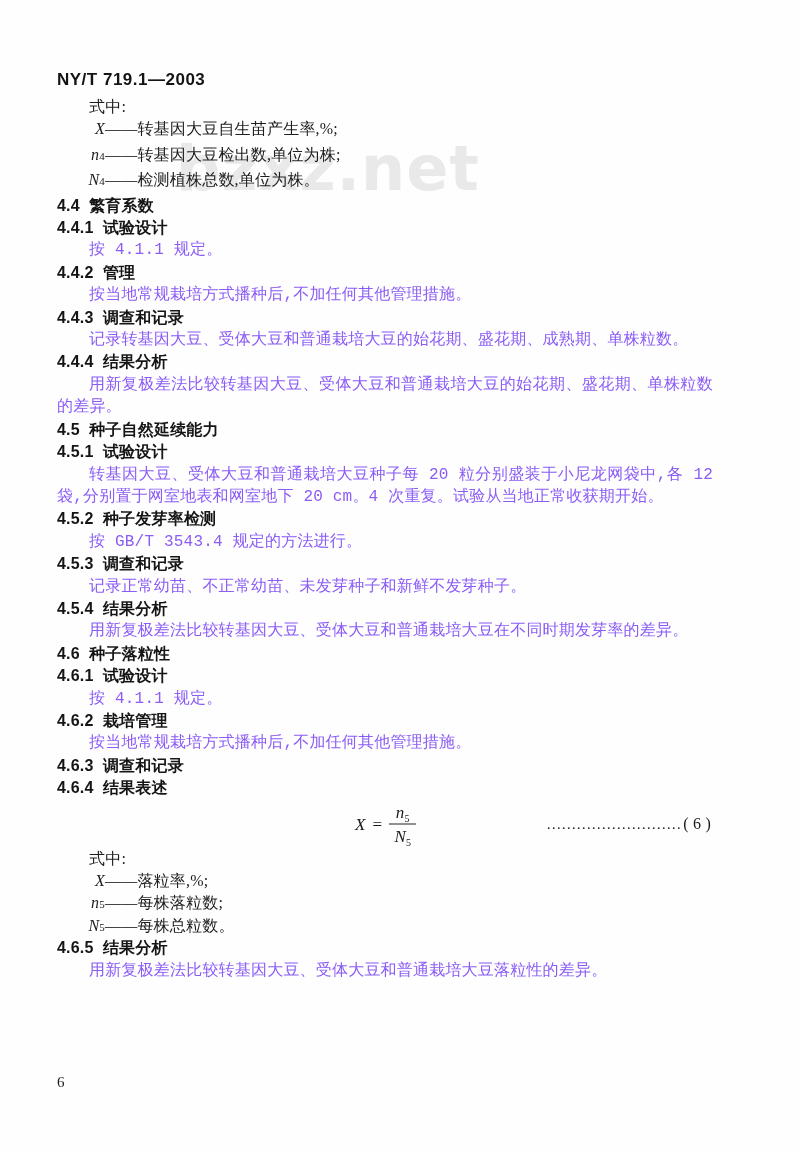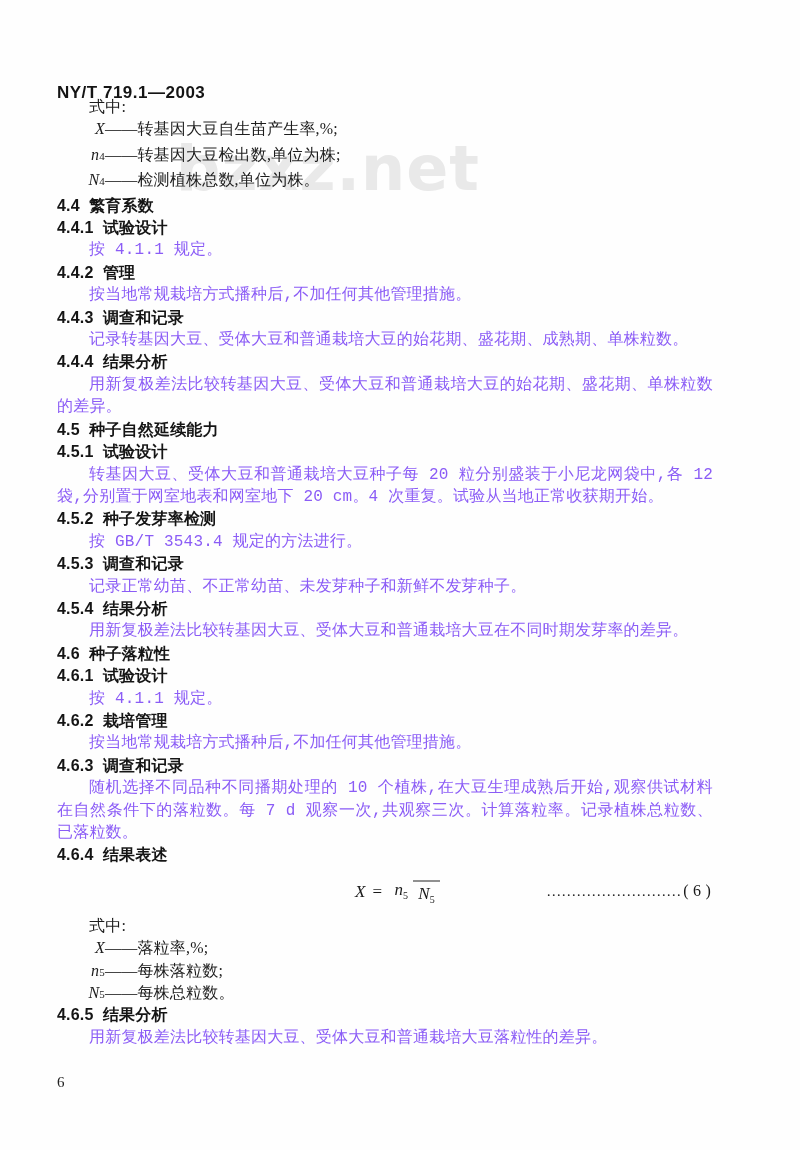--- a/index.html
+++ b/index.html
@@ -23,21 +23,21 @@
     line-height: 1;
     color: #e9e9e9;
     letter-spacing: 1px;
     z-index: 0;
     user-select: none;
     white-space: nowrap;
   }
   .std-code {
     position: absolute;
     left: 57px;
-    top: 83px;
+    top: 70px;
     z-index: 2;
     font-family: "Liberation Sans", "DejaVu Sans", sans-serif;
     font-weight: bold;
     font-size: 17px;
     letter-spacing: 0.5px;
     color: #141414;
     white-space: pre;
   }
   .content {
     position: absolute;
@@ -93,21 +93,21 @@
     top: 50%;
     transform: translateY(-50%);
     display: inline-flex;
     align-items: center;
     font-style: italic;
     font-size: 17px;
     line-height: 1;
     color: #1a1a1a;
   }
   .fx .eqsign { margin: 0 7px; font-style: normal; }
-  .frac { display: inline-flex; flex-direction: row; align-items: center; line-height: 1; }
+  .frac { display: inline-flex; flex-direction: column; align-items: center; line-height: 1; }
   .frac .num { padding: 0 5px 3px; }
   .frac .den { border-top: 1.2px solid #222; padding: 3px 5px 0; }
   .frac sub { font-size: 10px; font-style: normal; line-height: 0; }
   .eq-leader {
     position: absolute;
     right: 2px;
     top: 50%;
     transform: translateY(-50%);
     display: inline-flex;
     align-items: baseline;
@@ -180,21 +180,20 @@
     <p class="p">记录正常幼苗、不正常幼苗、未发芽种子和新鲜不发芽种子。</p>
     <p class="h3">4.5.4  结果分析</p>
     <p class="p">用新复极差法比较转基因大豆、受体大豆和普通栽培大豆在不同时期发芽率的差异。</p>
 
     <p class="h2">4.6  种子落粒性</p>
     <p class="h3">4.6.1  试验设计</p>
     <p class="p">按 4.1.1 规定。</p>
     <p class="h3">4.6.2  栽培管理</p>
     <p class="p">按当地常规栽培方式播种后,不加任何其他管理措施。</p>
     <p class="h3">4.6.3  调查和记录</p>
-    <p class="p">随机选择不同品种不同播期处理的 10 个植株,在大豆生理成熟后开始,观察供试材料在自然条件下的落粒数。每 7 d 观察一次,共观察三次。计算落粒率。记录植株总粒数、已落粒数。</p>
     <p class="h3">4.6.4  结果表述</p>
 
     <div class="formula-row">
       <span class="fx">
         <i>X</i>
           <span class="eqsign">=</span>
           <span class="frac">
             <span class="num"><i>n</i><sub>5</sub></span>
             <span class="den"><i>N</i><sub>5</sub></span>
           </span>

